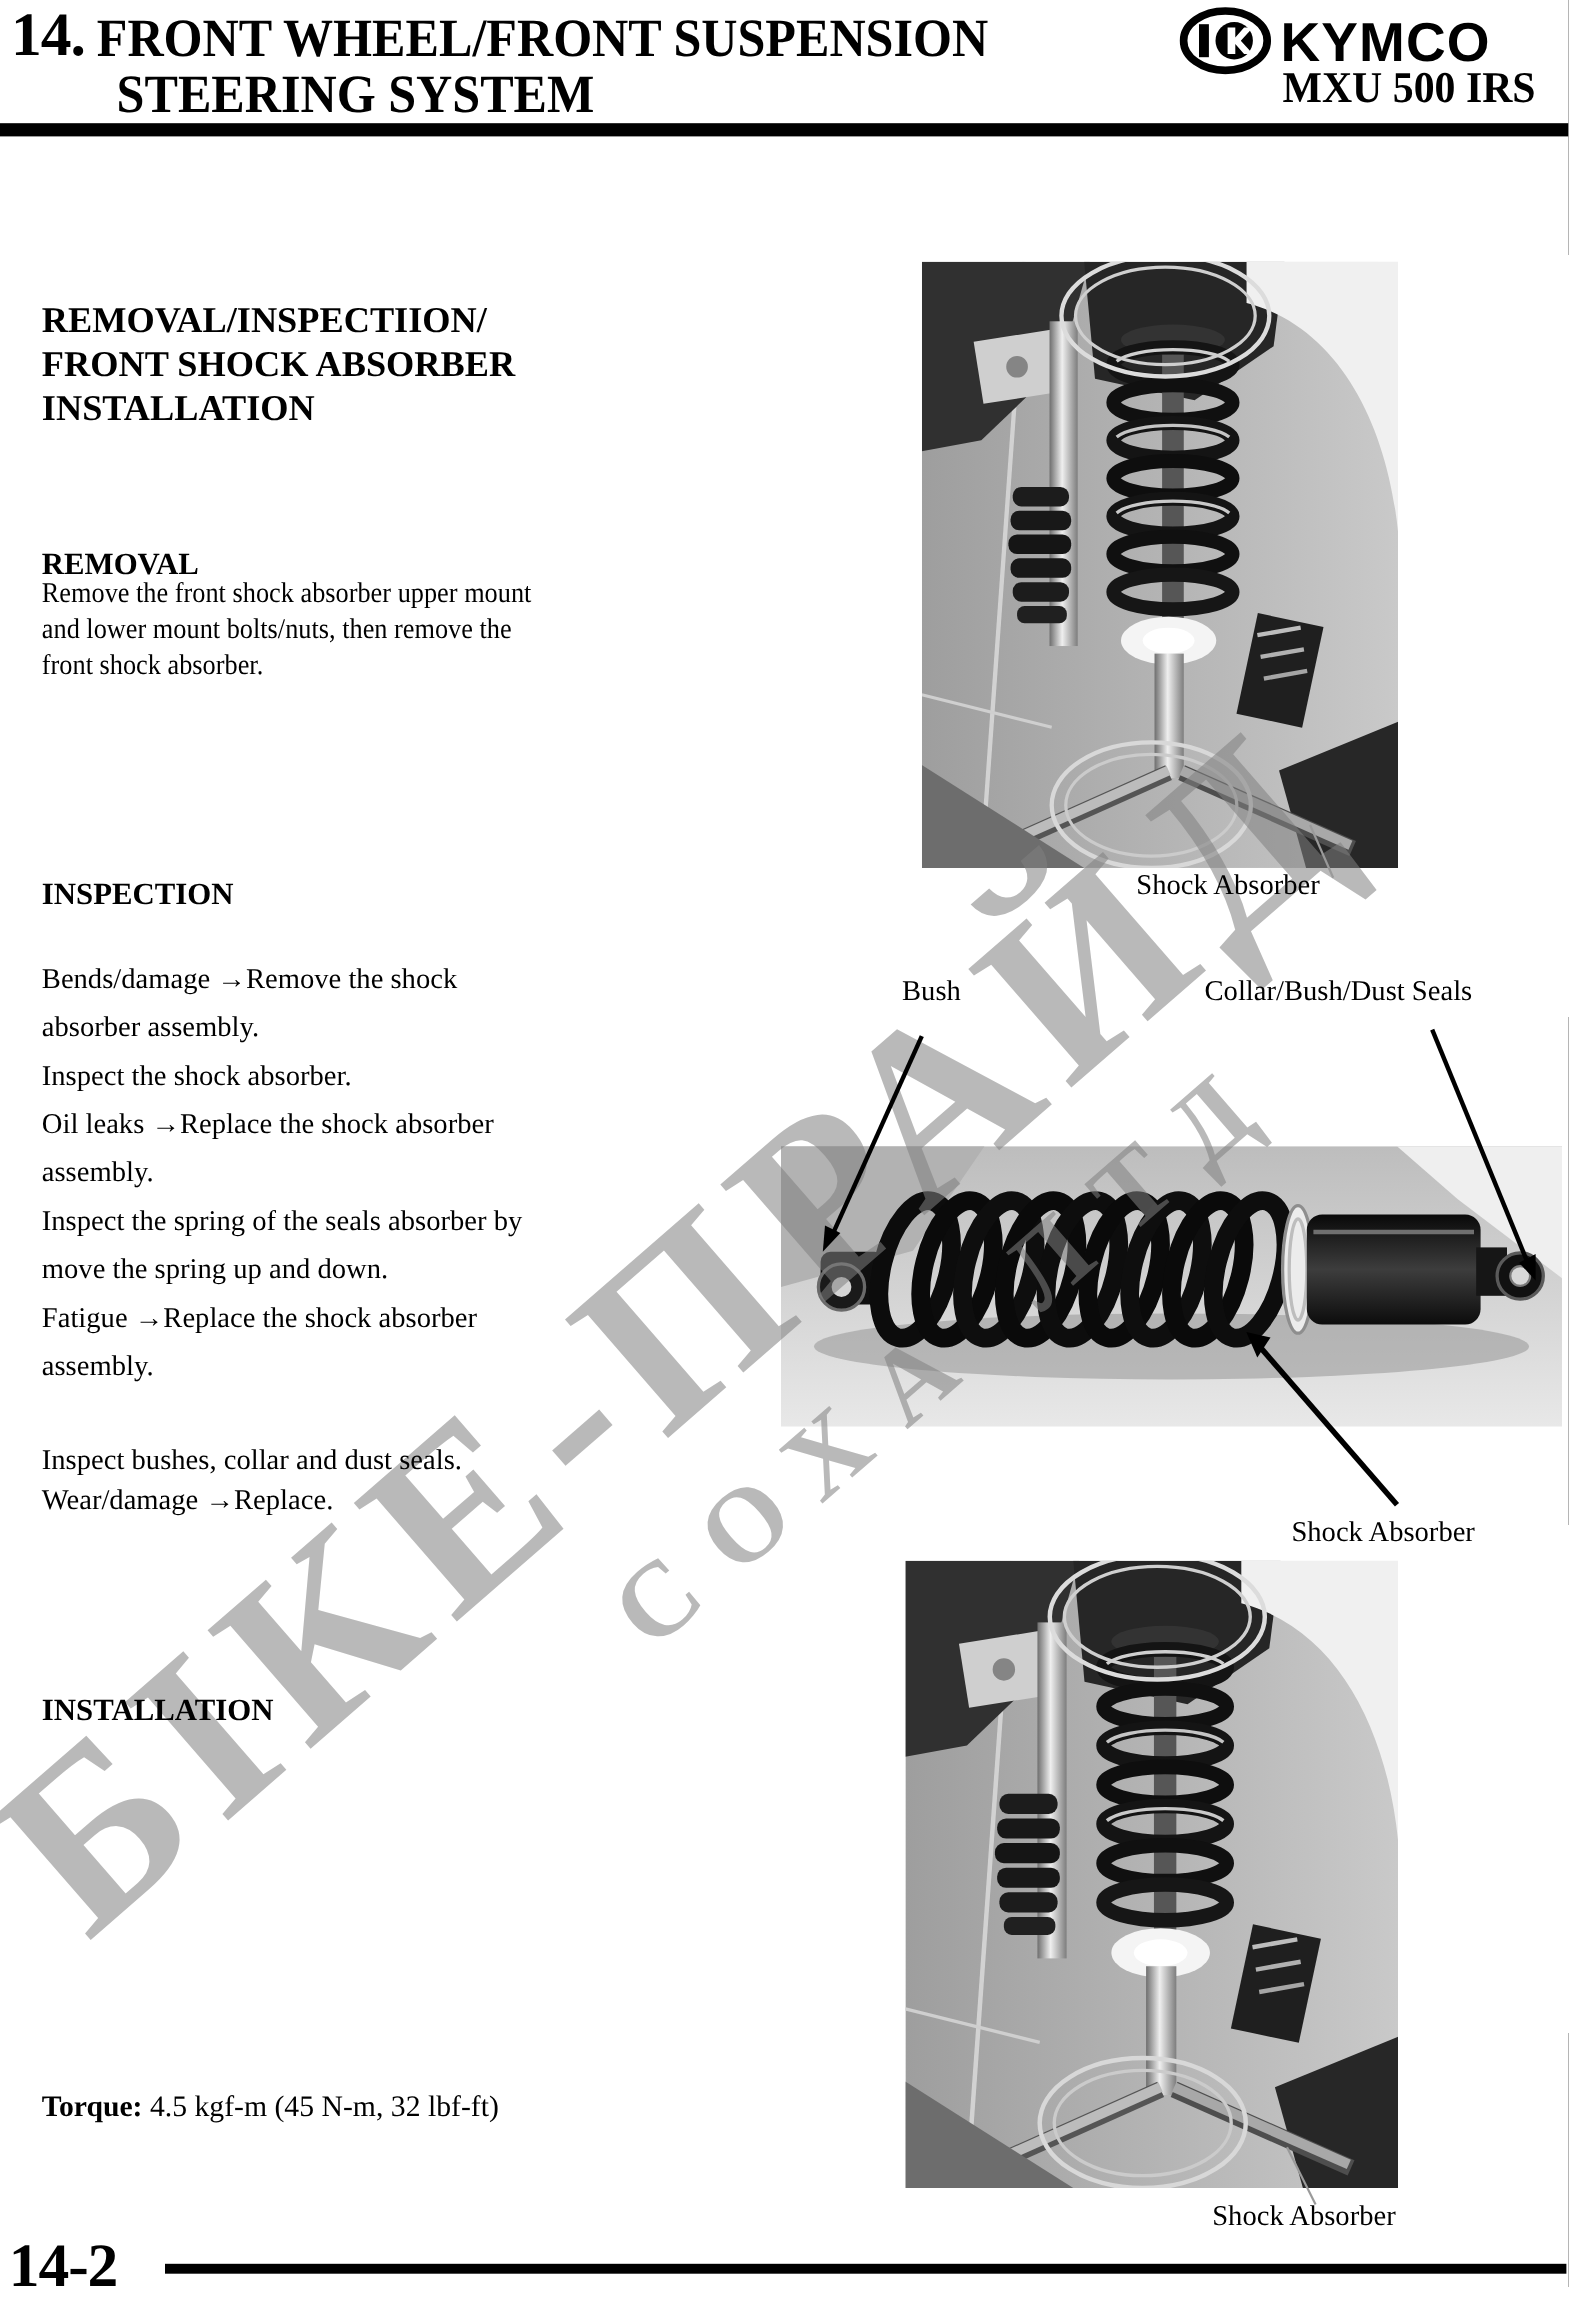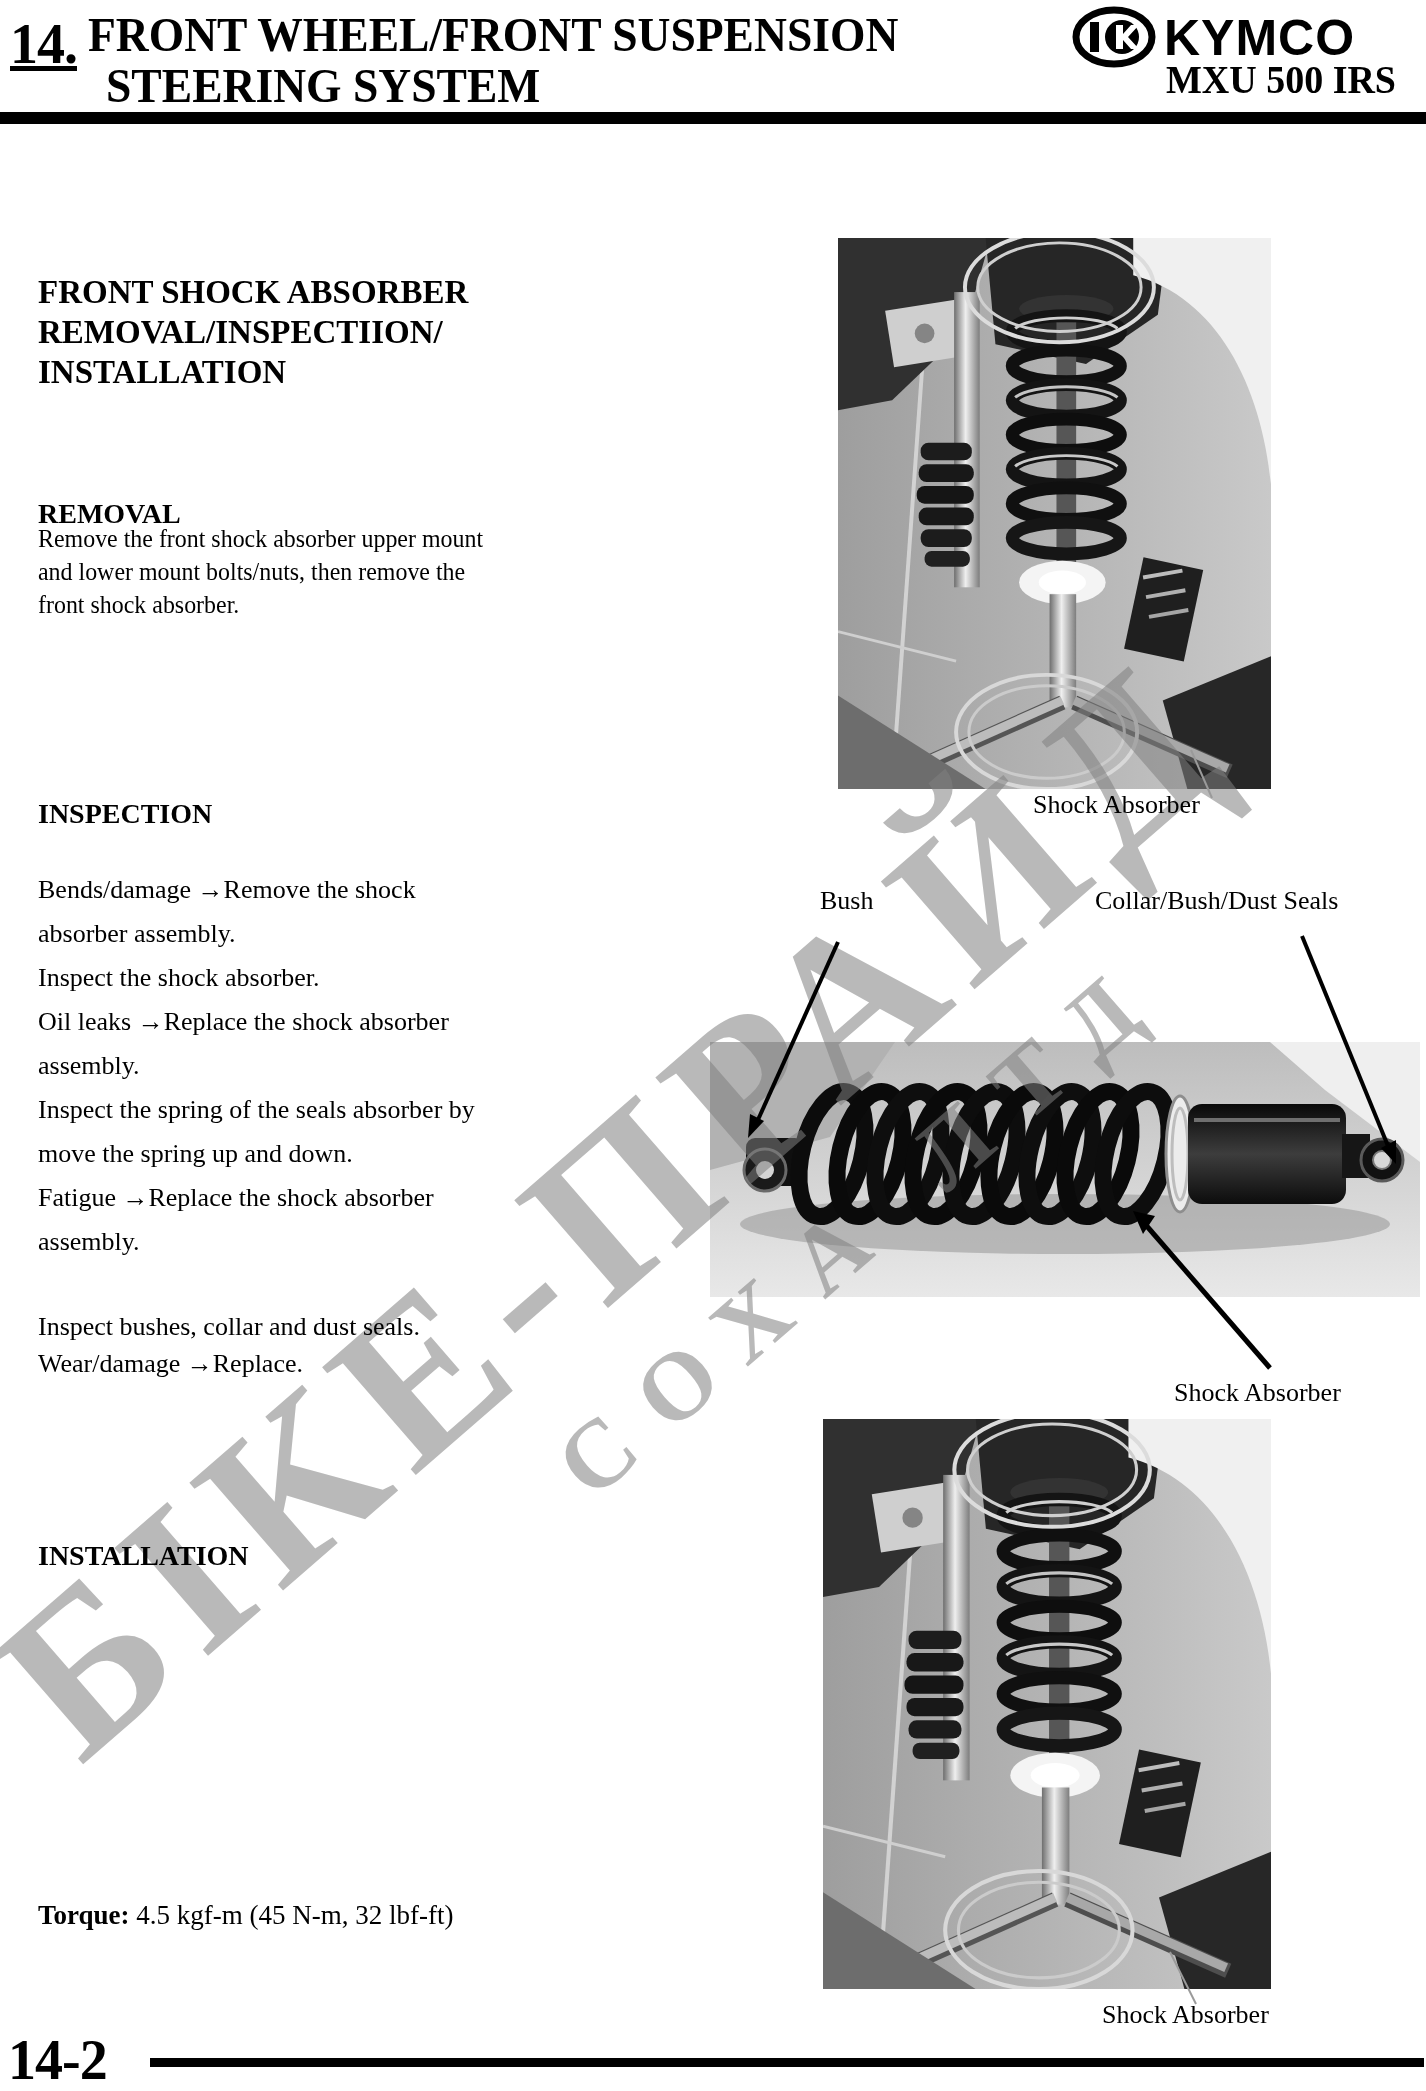--- a/index.html
+++ b/index.html
@@ -2,21 +2,21 @@
 <html><head>
 <meta charset="utf-8">
 <style>
   html,body{margin:0;padding:0;background:#777;}
   .page{
     position:relative;width:1426px;height:2091px;margin:0 auto;
     background:#ffffff;overflow:hidden;
     font-family:"Liberation Serif","DejaVu Serif",serif;color:#000;
   }
   
-  .chapter-num{position:absolute;left:10px;top:12px;font-size:56px;font-weight:bold;letter-spacing:-1px;text-decoration:underline;}
+  .chapter-num{position:absolute;left:10px;top:0;font-size:56px;font-weight:bold;letter-spacing:-1px;}
   .title-l1{position:absolute;left:88px;top:6px;font-size:49px;font-weight:bold;white-space:nowrap;transform:scaleX(.93);transform-origin:0 0;}
   .title-l2{position:absolute;left:106px;top:57px;font-size:49px;font-weight:bold;white-space:nowrap;transform:scaleX(.93);transform-origin:0 0;}
   .brand-logo{position:absolute;left:1072px;top:6px;}
   .model-name{position:absolute;left:1130px;top:56px;width:266px;text-align:right;font-size:40px;font-weight:bold;white-space:nowrap;transform:scaleX(.95);transform-origin:100% 0;}
   .header-bar{position:absolute;left:0;top:112px;width:1426px;height:12px;background:#000;}
   
   .sec-heading{position:absolute;left:38px;top:272px;font-size:33px;font-weight:bold;line-height:40px;white-space:nowrap;z-index:3;}
   .h3{position:absolute;left:38px;font-size:28px;font-weight:bold;white-space:nowrap;z-index:3;}
   .h3.removal{top:450px;margin-top:48px;}
   .h3.inspection{top:798px;}
@@ -166,22 +166,22 @@
     <ellipse cx="42" cy="31" rx="38" ry="27" fill="none" stroke="#000" stroke-width="7"></ellipse>
     <rect x="18" y="16" width="9" height="30" fill="#000"></rect>
     <circle cx="50" cy="31" r="17" fill="#000"></circle>
     <polygon points="44,19 51,19 51,28 59,19 67,19 56,31 67,43 59,43 51,34 51,43 44,43" fill="#fff"></polygon>
     <text x="92" y="49" font-family="Liberation Sans, sans-serif" font-size="50" font-weight="bold" letter-spacing="1" fill="#000">KYMCO</text>
   </svg>
   <div class="model-name">MXU 500 IRS</div>
   <div class="header-bar"></div>
 
   <div class="sec-heading">
+    <div>REMOVAL/INSPECTIION/</div>
     <div>FRONT SHOCK ABSORBER</div>
-    <div>REMOVAL/INSPECTIION/</div>
     <div>INSTALLATION</div>
   </div>
 
   <div class="h3 removal">REMOVAL</div>
   <div class="body-par removal-par">
     <div class="squish">Remove the front shock absorber upper mount</div><br>
     <div class="squish">and lower mount bolts/nuts, then remove the</div><br>
     <div class="squish">front shock absorber.</div>
   </div>
 

